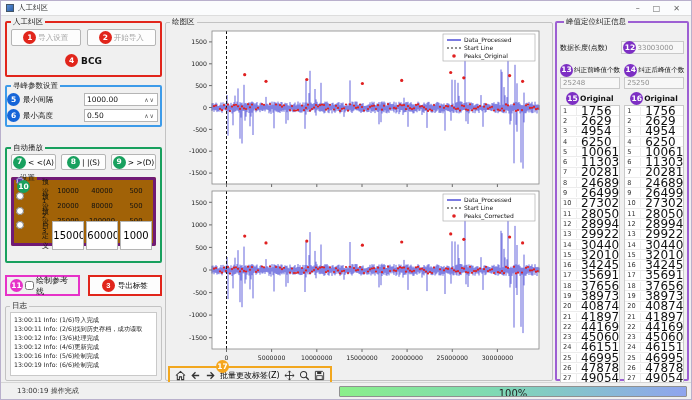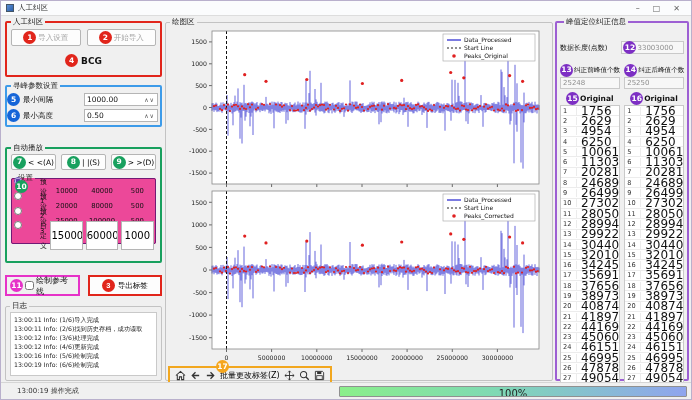--- a/index.html
+++ b/index.html
@@ -57,21 +57,21 @@
   .pp-row .lab { flex:1; font-size:7.5px; }
   .spin { width:74px; height:13px; background:#fff; border:1px solid #b5b5b5;
     display:flex; align-items:center; font-size:7.5px; padding:0 2px; }
   .spin .v { flex:1; }
   .spin .arr { font-size:6px; color:#555; letter-spacing:1px; cursor:pointer; }
 
   
   .fs-auto { height:120px; margin-top:16px; }
   .ap-btn-row { display:flex; gap:5px; padding:1px 4px 3px; }
   .ap-btn-row .btn { flex:1; height:16px; }
-  .fs-settings { margin:0 4px; border:1px solid #701a75; background:#ec4899; }
+  .fs-settings { margin:0 4px; border:3px solid #701a75; background:#a16207; }
   .p-row { display:flex; align-items:center; height:15px; font-size:6.8px; }
   .p-head { height:13px; color:#222; }
   .p-lab { width:37px; display:flex; align-items:flex-start; gap:18px; padding-left:2px; }
   .p-lab input { width:8px; height:8px; accent-color:#5a3fa8; }
   .p-cell { flex:1; text-align:center; }
   .p-cell.hd { font-size:6.5px; }
   .p-input { width:92%; font-size:10px; border:1px solid #b5b5b5; background:#fff; text-align:center; height:29px; font-family:"DejaVu Sans",sans-serif; }
 
   
   .bottom-row { display:flex; gap:8px; margin-top:12px; align-items:flex-start; }

